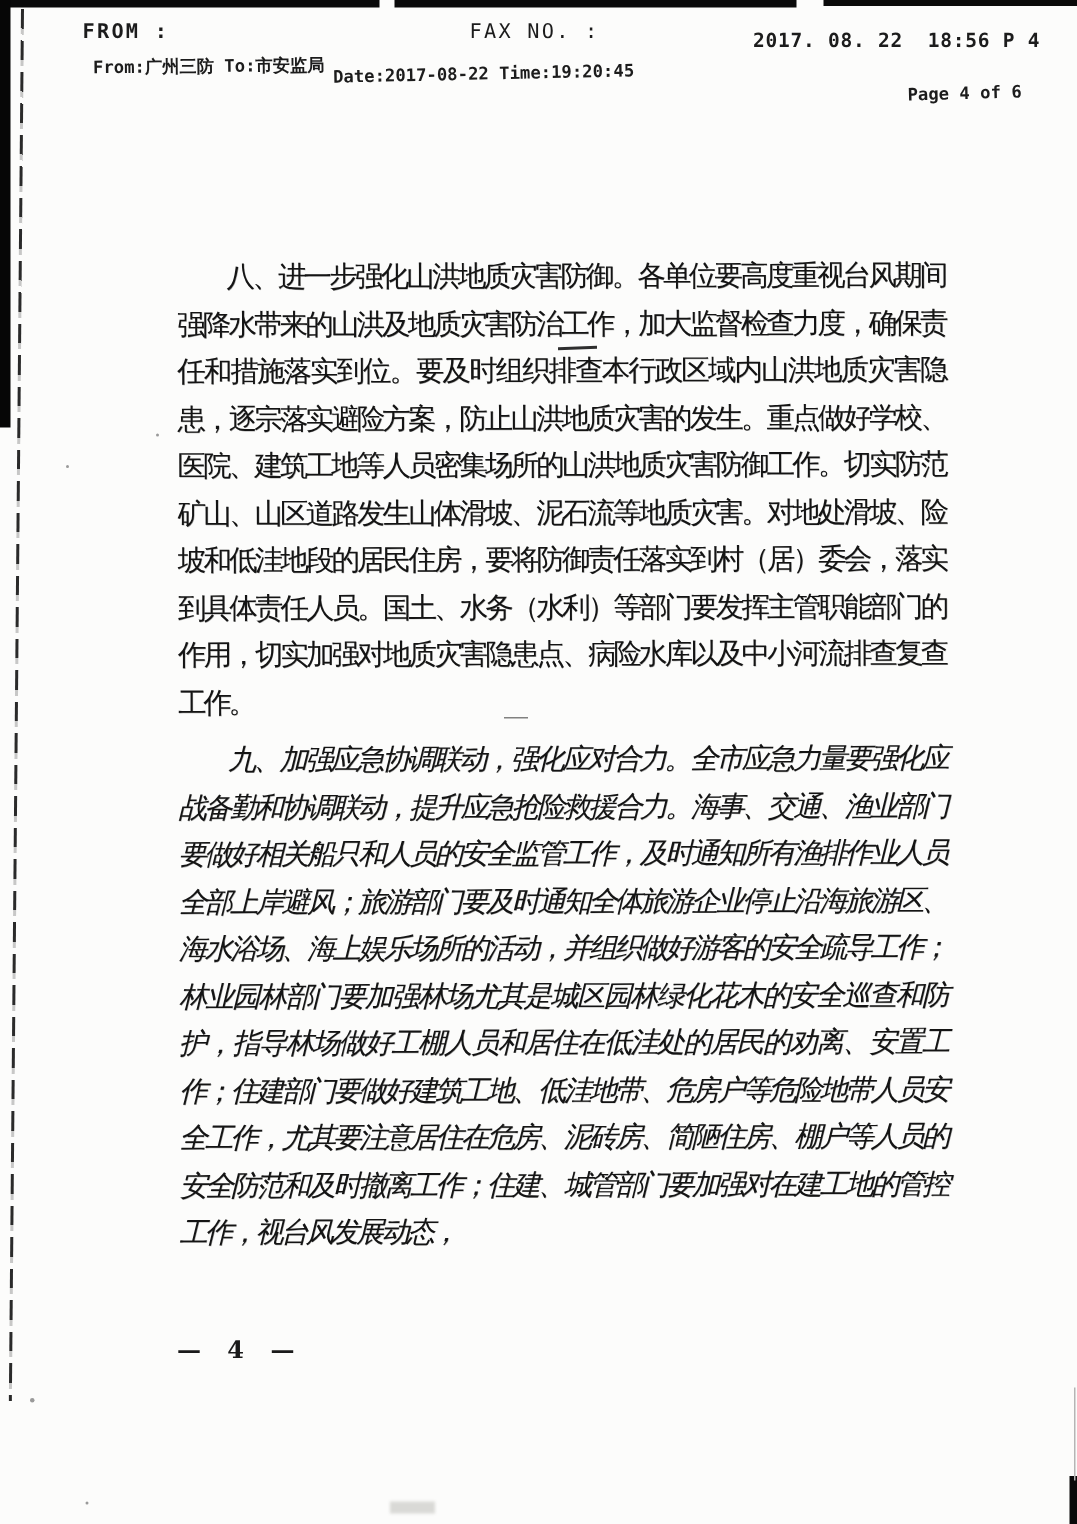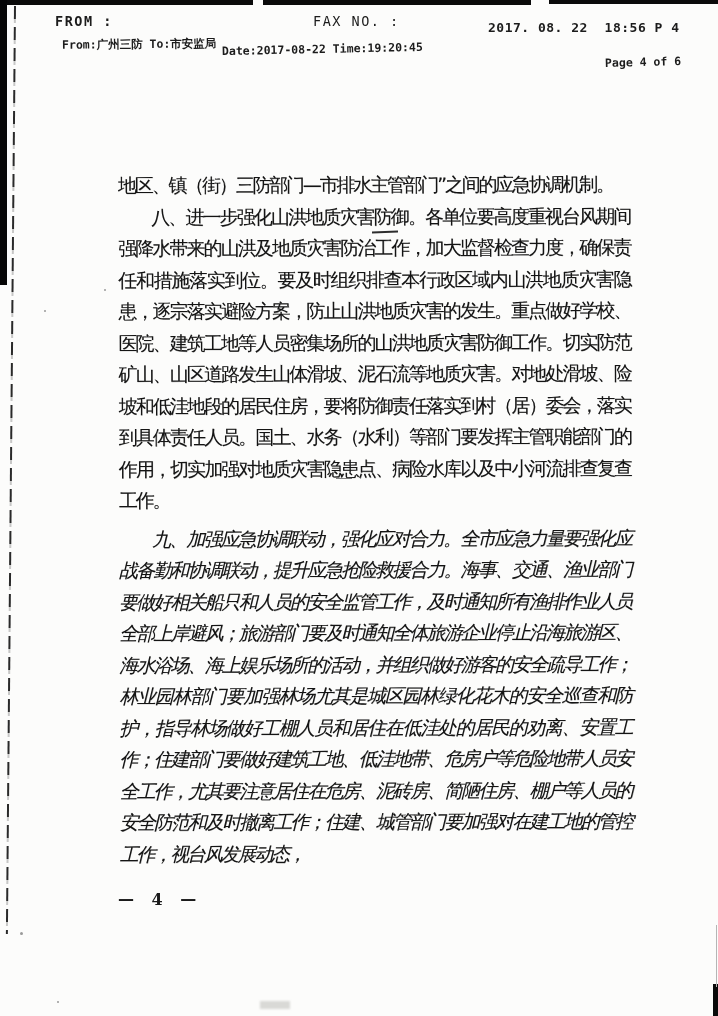--- a/index.html
+++ b/index.html
@@ -15,21 +15,21 @@
   .right-mark{position:absolute;left:713px;top:984px;width:5px;height:32px;background:#0a0a0a;}
   .right-hair{position:absolute;left:716px;top:925px;width:1px;height:62px;background:#b5b5b5;}
   .speck{position:absolute;background:#9a9a9a;border-radius:50%;}
   .smudge{position:absolute;left:260px;top:1001px;width:30px;height:8px;background:#d9d9d6;filter:blur(1px);}
   .stroke-mark{position:absolute;background:#2e2e2e;}
 
   
   .hdr{position:absolute;color:#1c1c1c;font-family:"DejaVu Sans Mono",monospace;white-space:pre;}
   .hdr-from{left:55px;top:13px;font-size:13.5px;font-weight:bold;letter-spacing:1.5px;}
   .hdr-faxno{left:303px;top:13px;font-size:13.5px;font-weight:normal;letter-spacing:1.5px;margin-left:10px;}
-  .hdr-stamp{left:488px;top:20px;font-size:13px;font-weight:bold;letter-spacing:0.5px;}
+  .hdr-stamp{left:502px;top:20px;font-size:13px;font-weight:bold;letter-spacing:0.5px;}
   .hdr-route{left:62px;top:37px;font-size:11.5px;font-weight:bold;transform:rotate(-0.6deg);}
   .hdr-datetime{left:222px;top:42px;font-size:11.5px;font-weight:bold;transform:rotate(-1.2deg);}
   .hdr-pageind{left:605px;top:55px;font-size:11.5px;font-weight:bold;transform:rotate(-1.5deg);}
 
   
   .doc-body{position:absolute;left:118px;top:170px;width:512px;color:#141414;
     font-size:19px;line-height:31.5px;letter-spacing:-2.2px;text-align:justify;
     transform:rotate(-0.15deg);transform-origin:top left;
     text-shadow:0.3px 0.3px 0 rgba(0,0,0,.35);}
   .doc-body p{margin:0;}
@@ -62,21 +62,20 @@
   <header>
     <span class="hdr hdr-from">FROM :</span>
     <span class="hdr hdr-faxno">FAX NO. :</span>
     <span class="hdr hdr-stamp">2017. 08. 22  18:56 P 4</span>
     <span class="hdr hdr-route">From:广州三防 To:市安监局</span>
     <span class="hdr hdr-datetime">Date:2017-08-22 Time:19:20:45</span>
     <span class="hdr hdr-pageind">Page 4 of 6</span>
   </header>
 
   <main class="doc-body">
-    <p>地区、镇（街）三防部门—市排水主管部门”之间的应急协调机制。</p>
     <p class="indent">八、进一步强化山洪地质灾害防御。各单位要高度重视台风期间强降水带来的山洪及地质灾害防治工作，加大监督检查力度，确保责任和措施落实到位。要及时组织排查本行政区域内山洪地质灾害隐患，逐宗落实避险方案，防止山洪地质灾害的发生。重点做好学校、医院、建筑工地等人员密集场所的山洪地质灾害防御工作。切实防范矿山、山区道路发生山体滑坡、泥石流等地质灾害。对地处滑坡、险坡和低洼地段的居民住房，要将防御责任落实到村（居）委会，落实到具体责任人员。国土、水务（水利）等部门要发挥主管职能部门的作用，切实加强对地质灾害隐患点、病险水库以及中小河流排查复查工作。</p>
     <p class="indent sec9">九、加强应急协调联动，强化应对合力。全市应急力量要强化应战备勤和协调联动，提升应急抢险救援合力。海事、交通、渔业部门要做好相关船只和人员的安全监管工作，及时通知所有渔排作业人员全部上岸避风；旅游部门要及时通知全体旅游企业停止沿海旅游区、海水浴场、海上娱乐场所的活动，并组织做好游客的安全疏导工作；林业园林部门要加强林场尤其是城区园林绿化花木的安全巡查和防护，指导林场做好工棚人员和居住在低洼处的居民的劝离、安置工作；住建部门要做好建筑工地、低洼地带、危房户等危险地带人员安全工作，尤其要注意居住在危房、泥砖房、简陋住房、棚户等人员的安全防范和及时撤离工作；住建、城管部门要加强对在建工地的管控工作，视台风发展动态，</p>
   </main>
 
   <footer>
     <span class="page-number">— 4 —</span>
   </footer>
 
 </div>
 

